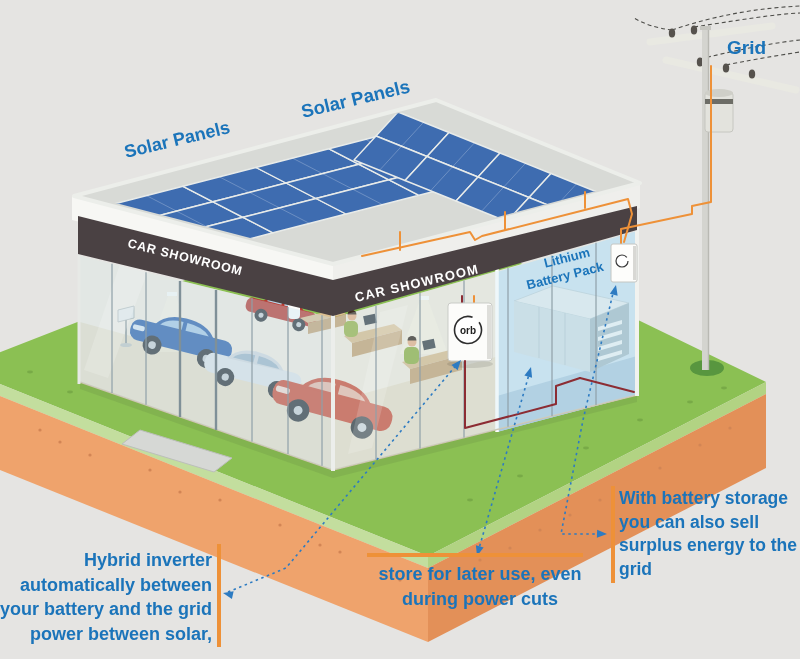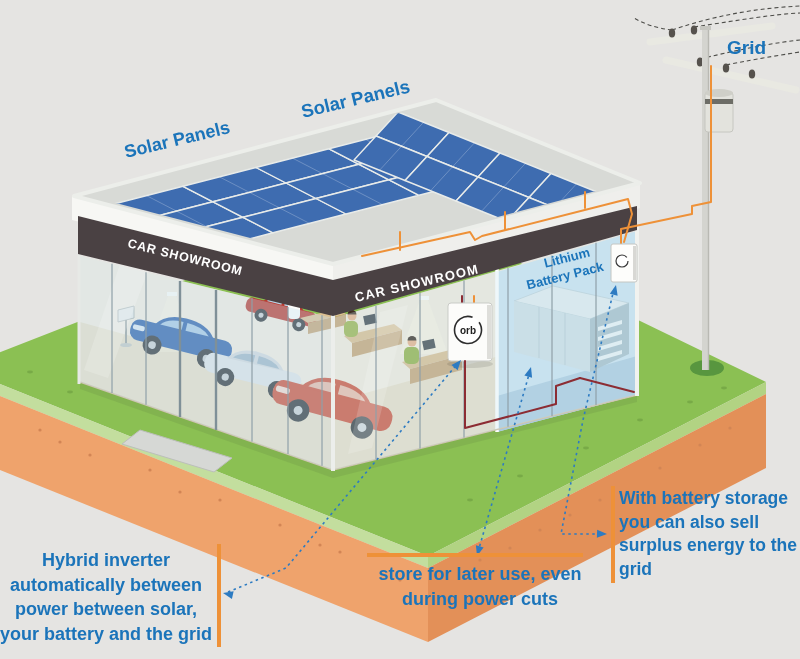--- a/index.html
+++ b/index.html
@@ -11,21 +11,21 @@
   .sign-text{fill:#ffffff;font-weight:bold;}
   .band{fill:var(--sign-dark);}
   .wire{stroke:var(--orange);stroke-width:2;fill:none;stroke-linejoin:round;stroke-linecap:round;}
   .wire-red{stroke:var(--wire-red);stroke-width:2;fill:none;stroke-linejoin:round;stroke-linecap:round;}
   .dash{stroke:var(--arrow);stroke-width:1.6;fill:none;stroke-dasharray:2.5 3.5;}
   .ahead{fill:var(--arrow);}
   .powerline{stroke:#4c4c48;stroke-width:1.1;fill:none;stroke-dasharray:4 3;}
   .mullion{stroke:#8fa0a8;stroke-width:1.2;}
   .ann{position:absolute;color:var(--blue);font-weight:bold;}
   .ann .ln{white-space:nowrap;}
-  #ann-hybrid{left:0px;top:548px;width:212px;text-align:center;font-size:18px;line-height:24.5px;}
+  #ann-hybrid{left:0px;top:548px;width:212px;text-align:right;font-size:18px;line-height:24.5px;}
   #ann-lithium{left:360px;top:562px;width:240px;text-align:center;font-size:18px;line-height:25px;}
   #ann-sell{left:619px;top:487px;width:190px;text-align:left;font-size:17.5px;line-height:23.5px;}
   .accent-bar{position:absolute;background:var(--orange);}
   #bar-hybrid{left:217px;top:544px;width:4px;height:103px;}
   #line-lithium{left:367px;top:553px;width:216px;height:3.5px;}
   #bar-sell{left:611px;top:486px;width:3.5px;height:97px;}
 </style>
 </head>
 <body>
 
@@ -342,22 +342,22 @@
 
   <text class="lbl" font-size="18" transform="translate(126,158) rotate(-13.5)">Solar Panels</text>
   <text class="lbl" font-size="18.5" transform="translate(303,118) rotate(-13.5)">Solar Panels</text>
   <text class="lbl" font-size="19" x="727" y="54">Grid</text>
 </svg>
 
 <div class="accent-bar" id="bar-hybrid"></div>
 <div class="ann" id="ann-hybrid">
   <div class="ln">Hybrid inverter</div>
   <div class="ln">automatically between</div>
+  <div class="ln">your battery and the grid</div>
   <div class="ln">power between solar,</div>
-  <div class="ln">your battery and the grid</div>
 </div>
 
 <div class="accent-bar" id="line-lithium"></div>
 <div class="ann" id="ann-lithium">
   <div class="ln">store for later use, even</div>
   <div class="ln">during power cuts</div>
 </div>
 
 <div class="accent-bar" id="bar-sell"></div>
 <div class="ann" id="ann-sell">

